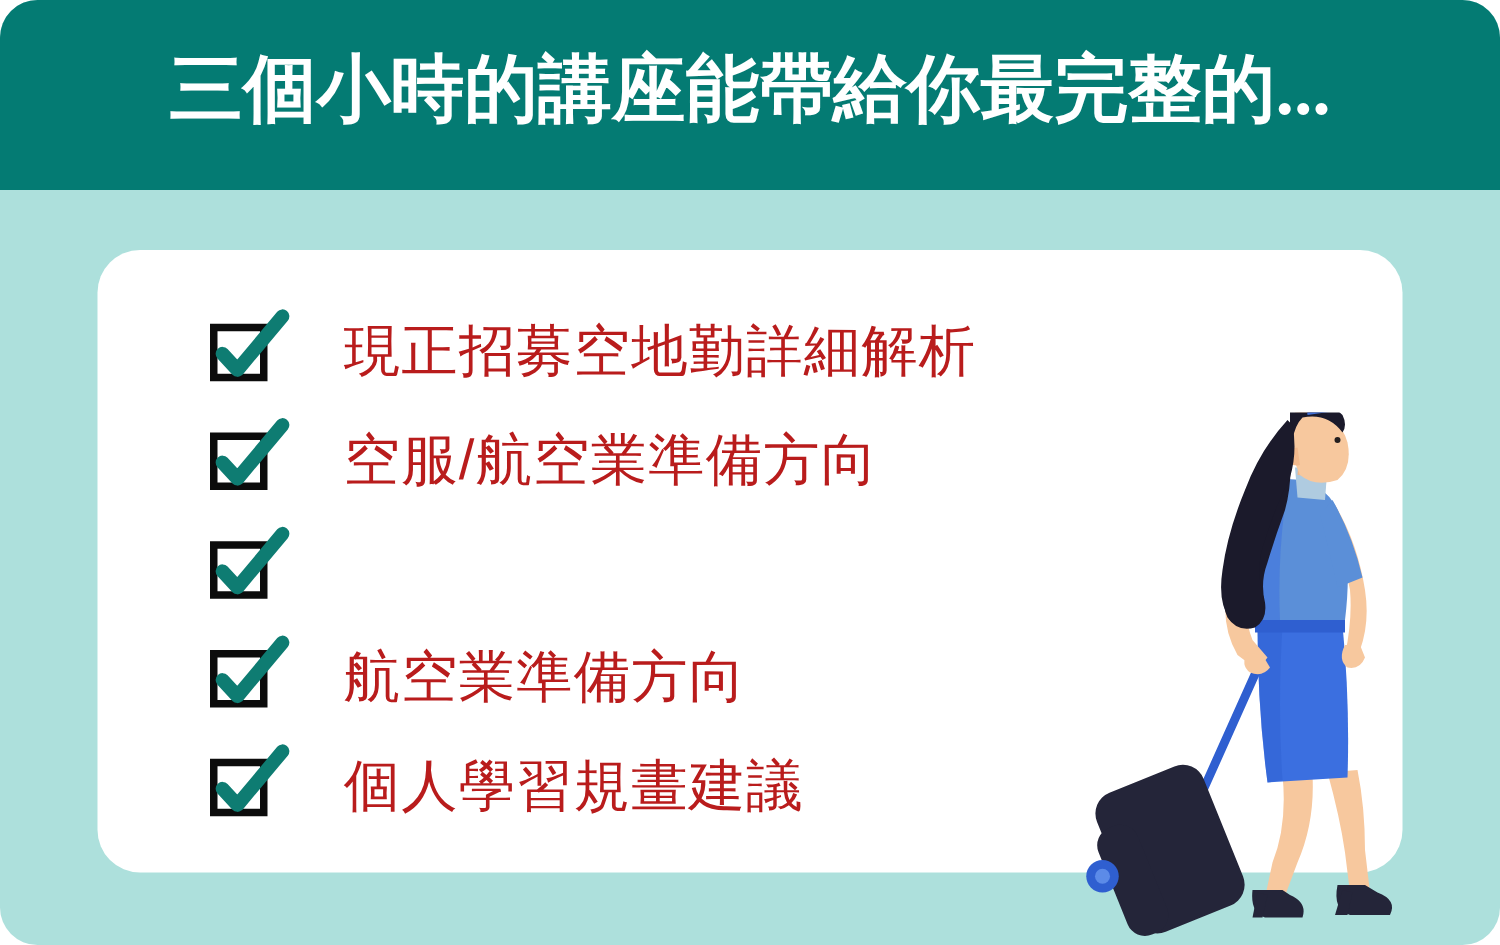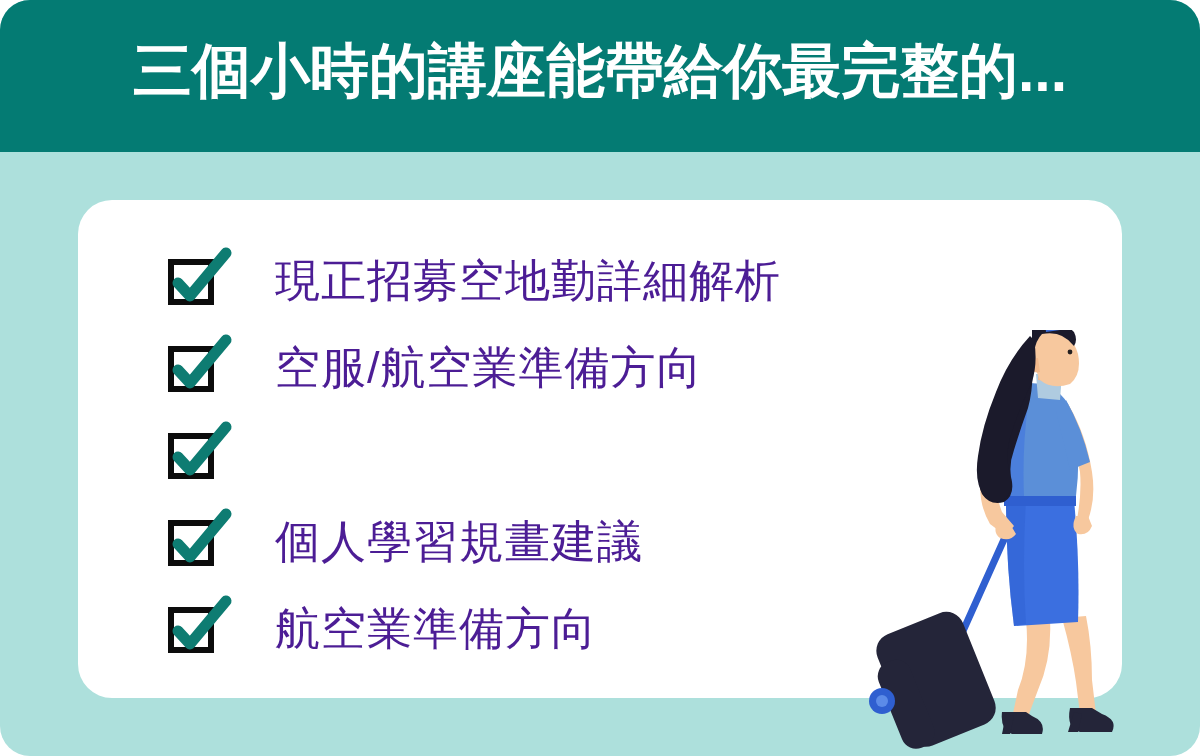--- a/index.html
+++ b/index.html
@@ -37,21 +37,21 @@
     padding: 0 40px 8px 40px;
   }
   #header-title {
     color: #ffffff;
     font-size: 59px;
     font-weight: bold;
     letter-spacing: 0px;
     line-height: 1.05;
     white-space: nowrap;
     text-align: center;
-    font-family: Liberation Sans, sans-serif;
+    font-family: Liberation Serif, serif;
   }
 
   
   #content-card {
     position: absolute;
     left: 78px;
     top: 200px;
     width: 1044px;
     height: 498px;
     background: #ffffff;
@@ -75,21 +75,21 @@
     position: relative;
     width: 48px;
     height: 48px;
     flex: 0 0 48px;
     margin-right: 59px;
   }
   .check-icon svg { display: block; overflow: visible; }
 
   .check-label {
     font-size: 45px;
-    color: #4c1d95;
+    color: #b91c1c;
     line-height: 1;
     white-space: nowrap;
     font-family: "Liberation Sans", "DejaVu Sans", sans-serif;
     letter-spacing: 1px;
   }
 
   
   #illustration {
     position: absolute;
     left: 830px;
@@ -141,31 +141,31 @@
       </span>
     </div>
 
     <div class="check-row">
       <span class="check-icon">
         <svg width="48" height="48" viewBox="0 0 48 48">
           <rect x="3" y="5" width="40" height="40" fill="#ffffff" stroke="#0C0C0C" stroke-width="6"></rect>
           <path d="M10 26 L22 39 L58 -4" fill="none" stroke="#0E7C72" stroke-width="11" stroke-linecap="round" stroke-linejoin="round"></path>
         </svg>
       </span>
+      <span class="check-label">航空業準備方向</span>
+    </div>
+
+    <div class="check-row">
+      <span class="check-icon">
+        <svg width="48" height="48" viewBox="0 0 48 48">
+          <rect x="3" y="5" width="40" height="40" fill="#ffffff" stroke="#0C0C0C" stroke-width="6"></rect>
+          <path d="M10 26 L22 39 L58 -4" fill="none" stroke="#0E7C72" stroke-width="11" stroke-linecap="round" stroke-linejoin="round"></path>
+        </svg>
+      </span>
       <span class="check-label">個人學習規畫建議</span>
-    </div>
-
-    <div class="check-row">
-      <span class="check-icon">
-        <svg width="48" height="48" viewBox="0 0 48 48">
-          <rect x="3" y="5" width="40" height="40" fill="#ffffff" stroke="#0C0C0C" stroke-width="6"></rect>
-          <path d="M10 26 L22 39 L58 -4" fill="none" stroke="#0E7C72" stroke-width="11" stroke-linecap="round" stroke-linejoin="round"></path>
-        </svg>
-      </span>
-      <span class="check-label">航空業準備方向</span>
     </div>
 
   </div>
 
   <div id="illustration">
     <svg width="330" height="420" viewBox="0 0 330 420">
 
       <g>
         <path d="M176 205 L120 330" stroke="#2F5FD0" stroke-width="7" stroke-linecap="round"></path>
       </g>

